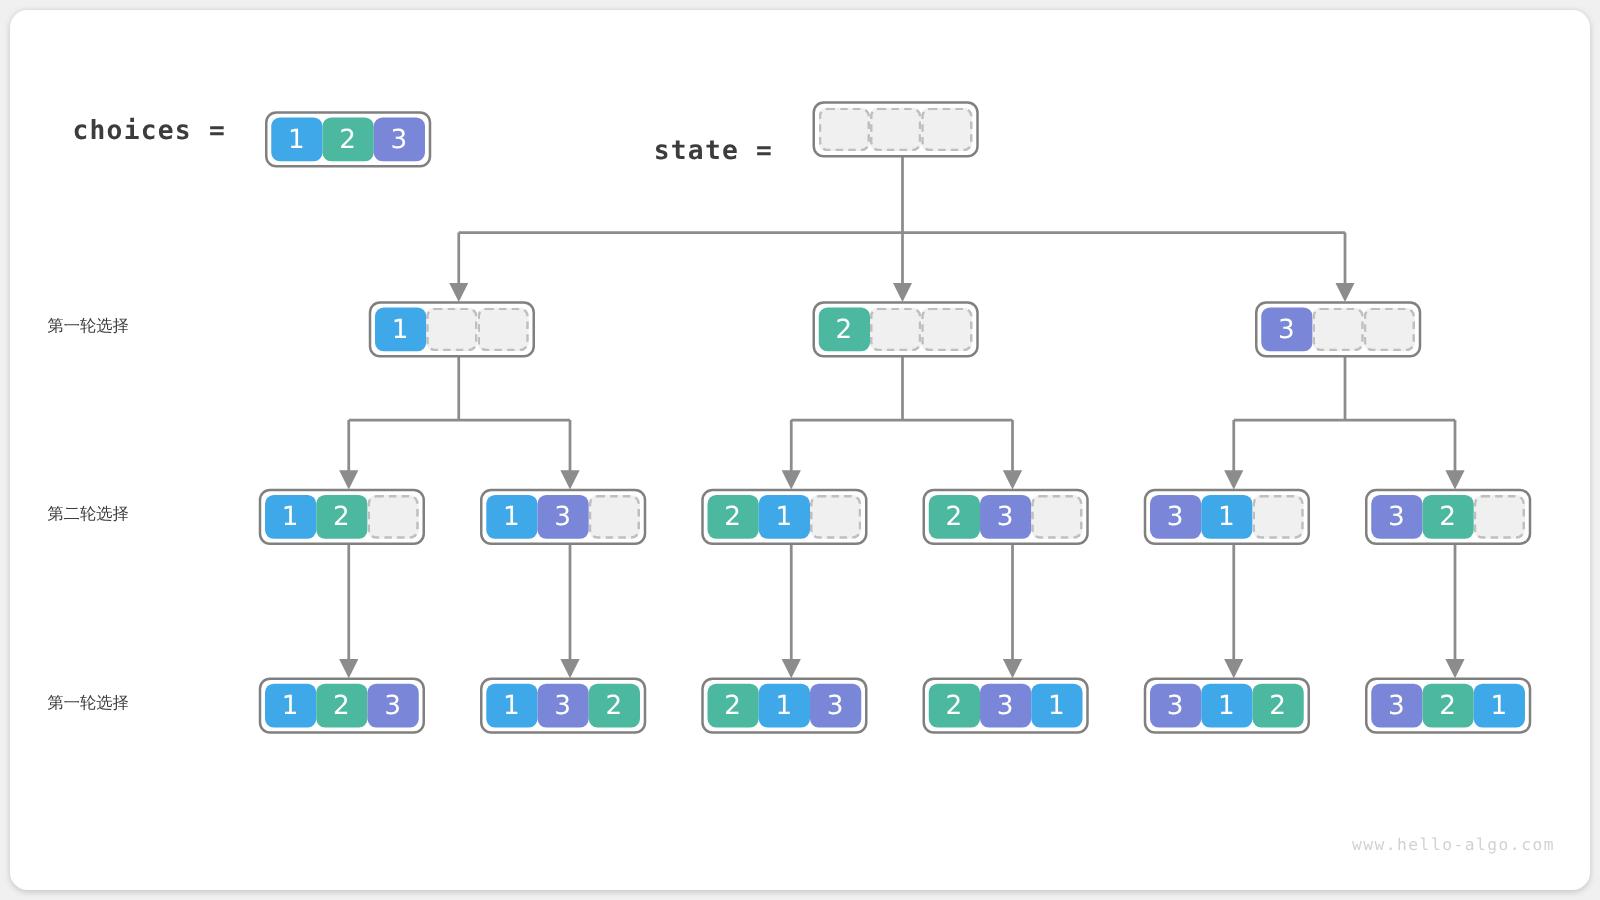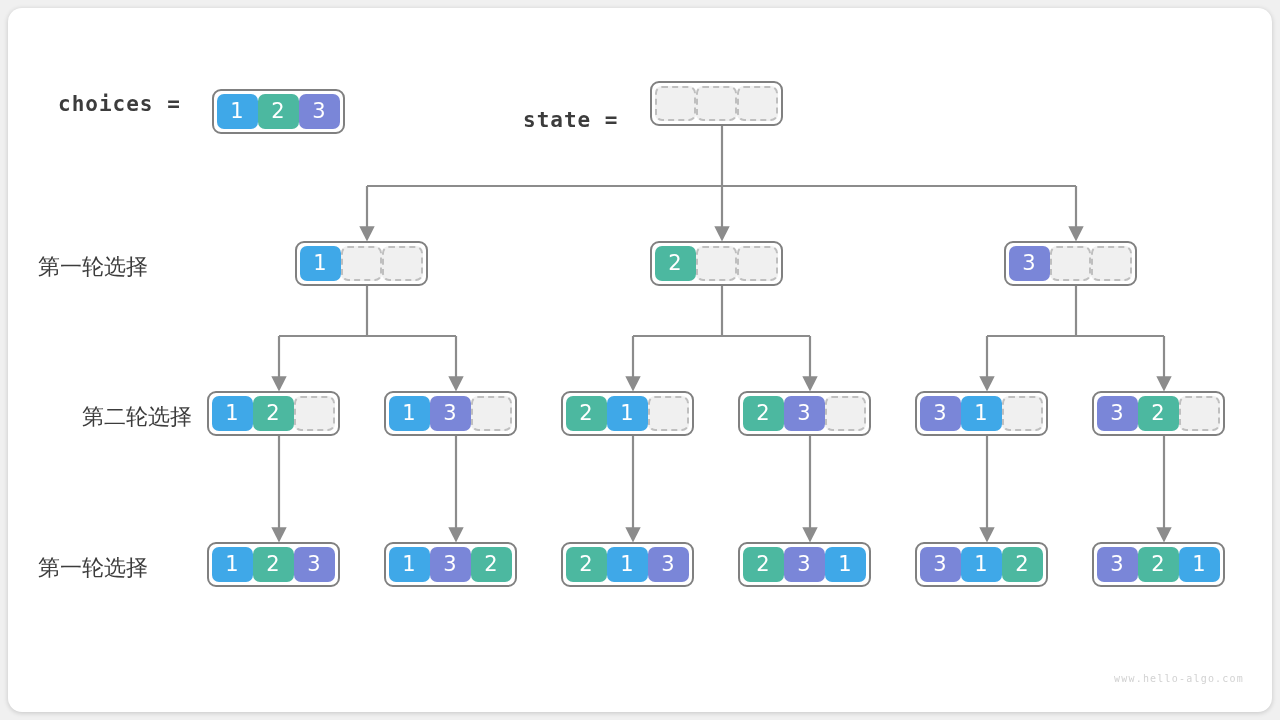--- a/index.html
+++ b/index.html
@@ -41,30 +41,30 @@
     font-family: "DejaVu Sans Mono", "Liberation Mono", monospace;
     font-weight: bold;
     font-size: 21px;
     color: #3c3c3c;
     white-space: nowrap;
     letter-spacing: 1px;
   }
   .row-label {
     position: absolute;
     font-family: "DejaVu Sans", "Liberation Sans", sans-serif;
-    font-size: 22px;
+    font-size: 13px;
     color: #3c3c3c;
     white-space: nowrap;
   }
   .watermark {
     position: absolute;
     right: 36px;
     bottom: 36px;
     font-family: "DejaVu Sans Mono", "Liberation Mono", monospace;
-    font-size: 10px;
+    font-size: 13px;
     color: #d2d2d2;
     letter-spacing: 1.2px;
     white-space: nowrap;
   }
 
   
   .node {
     position: absolute;
     display: flex;
     flex-direction: row;
@@ -133,21 +133,21 @@
       <path d="M 633 435.5 L 633 539.5" stroke="#8c8c8c" stroke-width="2.2" fill="none" marker-end="url(#ah)"></path>
       <path d="M 810 435.5 L 810 539.5" stroke="#8c8c8c" stroke-width="2.2" fill="none" marker-end="url(#ah)"></path>
       <path d="M 987 435.5 L 987 539.5" stroke="#8c8c8c" stroke-width="2.2" fill="none" marker-end="url(#ah)"></path>
       <path d="M 1164 435.5 L 1164 539.5" stroke="#8c8c8c" stroke-width="2.2" fill="none" marker-end="url(#ah)"></path>
     </svg>
 
   <div class="mono-label" style="left:58px; top:92px;">choices =</div>
   <div class="mono-label" style="left:523px; top:92px;margin-top:16px;">state =</div>
 
   <div class="row-label" style="left:38px; top:252px;">第一轮选择</div>
-  <div class="row-label" style="left:38px; top:402px;margin-left:44px;">第二轮选择</div>
+  <div class="row-label" style="left:38px; top:402px;">第二轮选择</div>
   <div class="row-label" style="left:38px; top:553px;">第一轮选择</div>
 
   <div class="layer" id="nodes">
       <div class="node small" style="left: 211.5px; top: 88.5px;">
         <div class="cell v1">1</div>
         <div class="cell v2">2</div>
         <div class="cell v3">3</div>
       </div>
       <div class="node small" style="left: 649.5px; top: 80.5px;">
         <div class="cell empty"></div>

